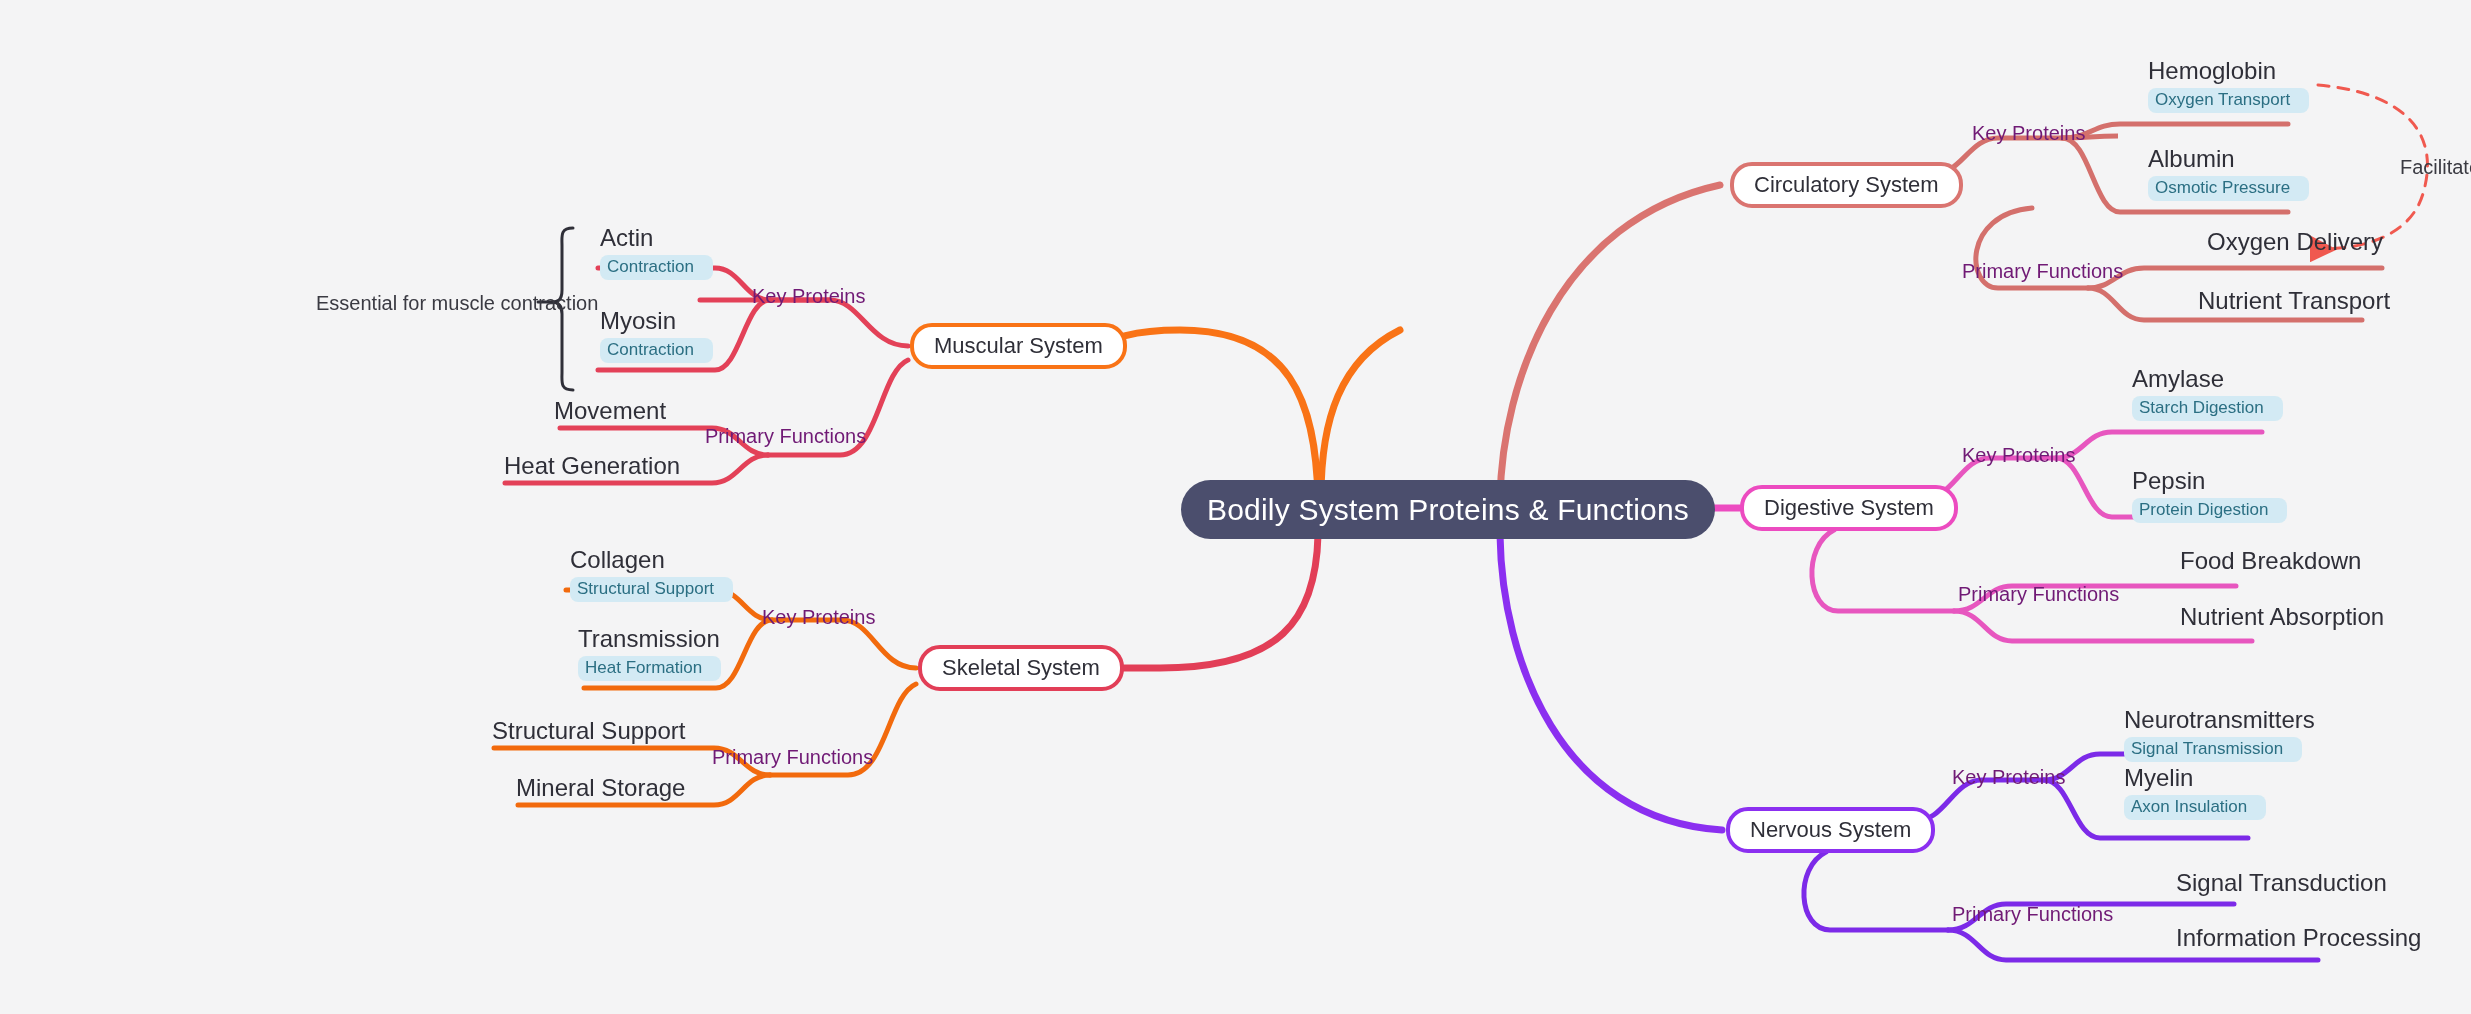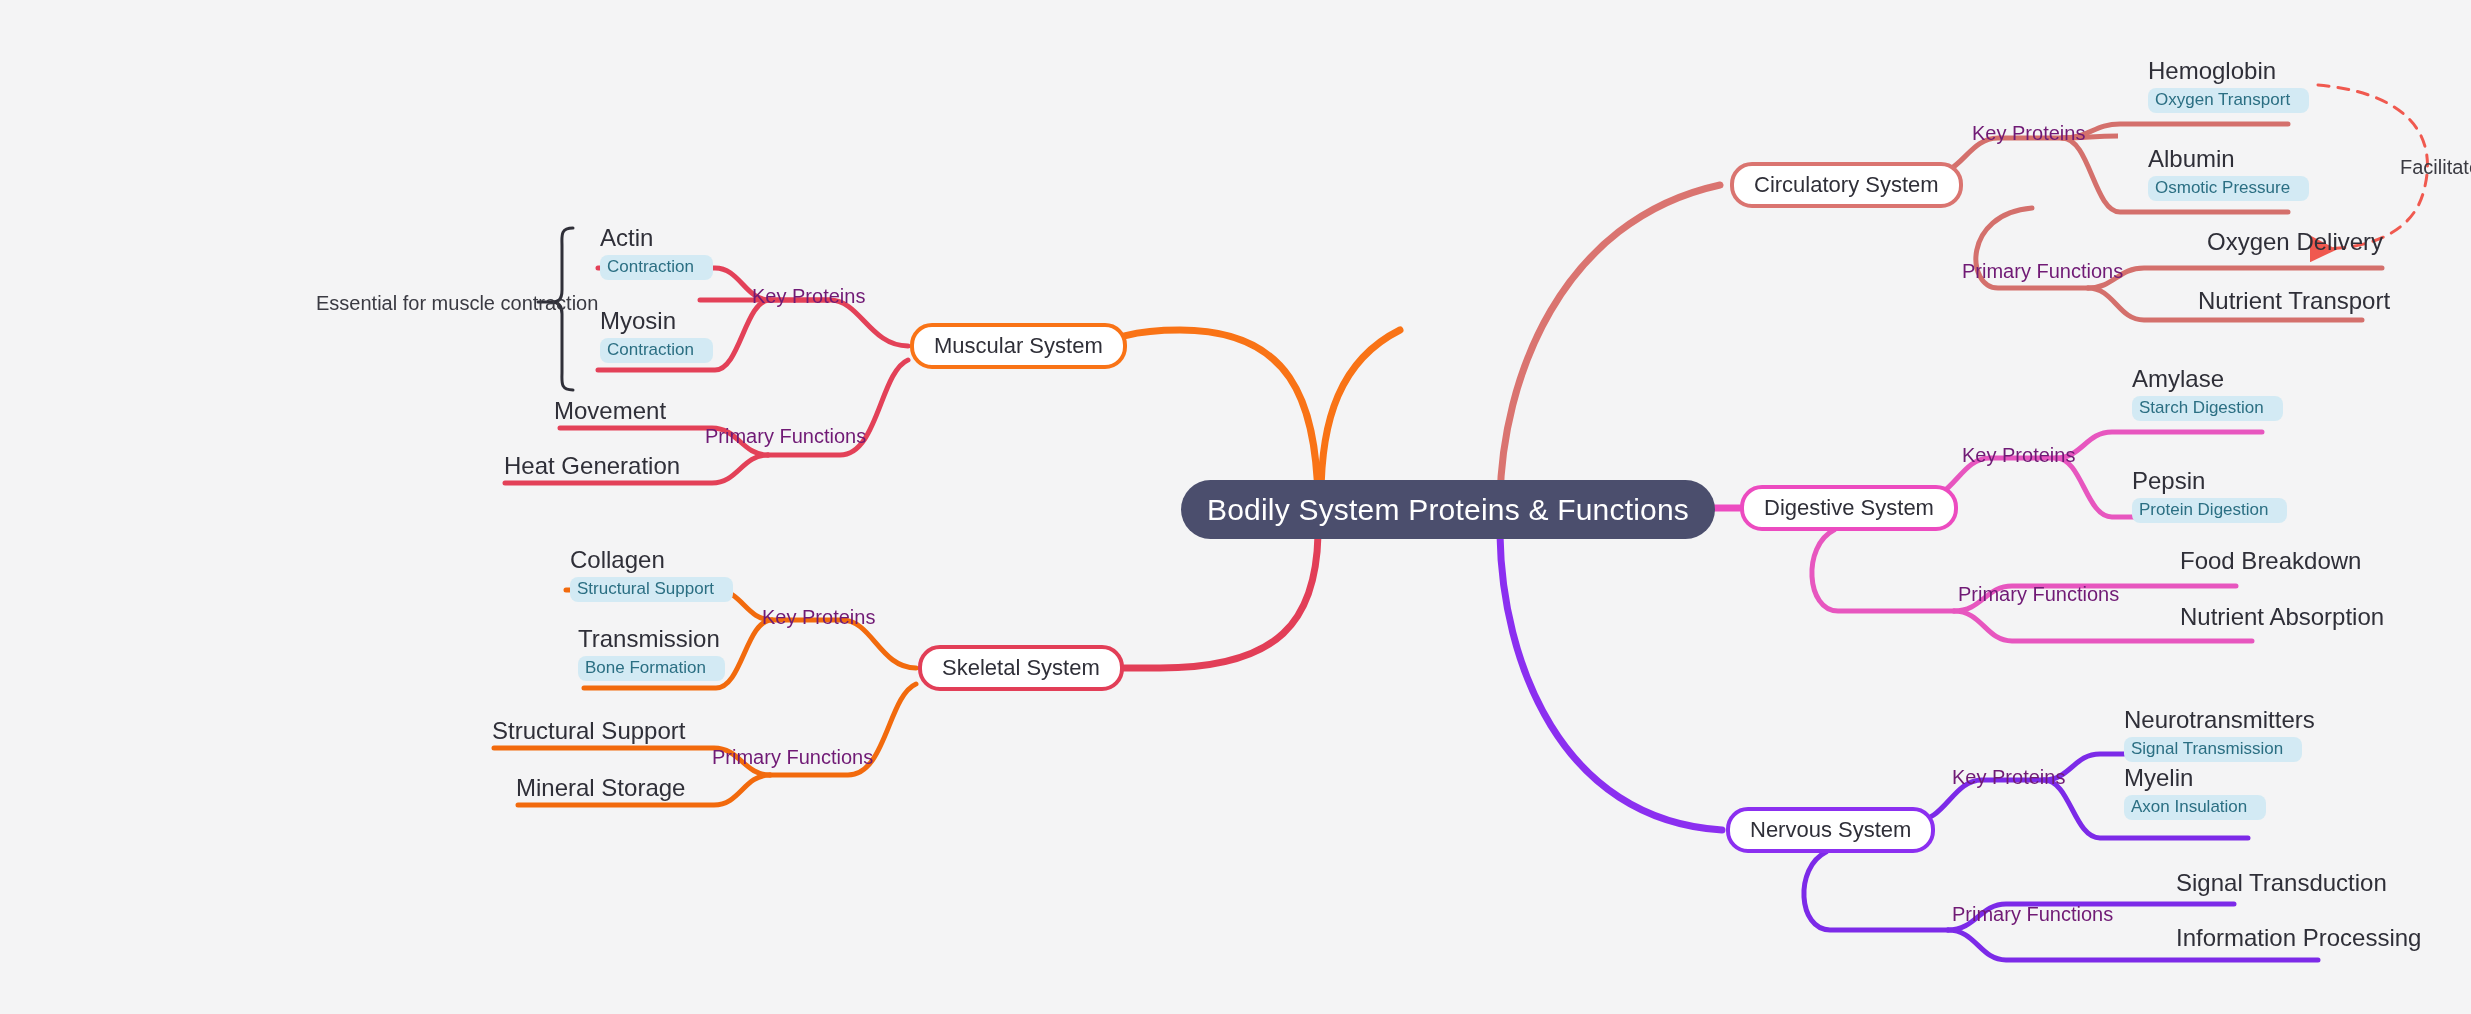--- a/index.html
+++ b/index.html
@@ -199,21 +199,21 @@
   <div class="leaf" style="left:504px;top:453px;">
     <div class="leaf-title">Heat Generation</div>
   </div>
 
   <div class="leaf" style="left:570px;top:547px;">
     <div class="leaf-title">Collagen</div>
     <div class="leaf-badge">Structural Support</div>
   </div>
   <div class="leaf" style="left:578px;top:626px;">
     <div class="leaf-title">Transmission</div>
-    <div class="leaf-badge">Bone Formation</div>
+    <div class="leaf-badge">Heat Formation</div>
   </div>
   <div class="leaf" style="left:492px;top:718px;">
     <div class="leaf-title">Structural Support</div>
   </div>
   <div class="leaf" style="left:516px;top:775px;">
     <div class="leaf-title">Mineral Storage</div>
   </div>
 
   <div class="leaf" style="left:2148px;top:58px;">
     <div class="leaf-title">Hemoglobin</div>

